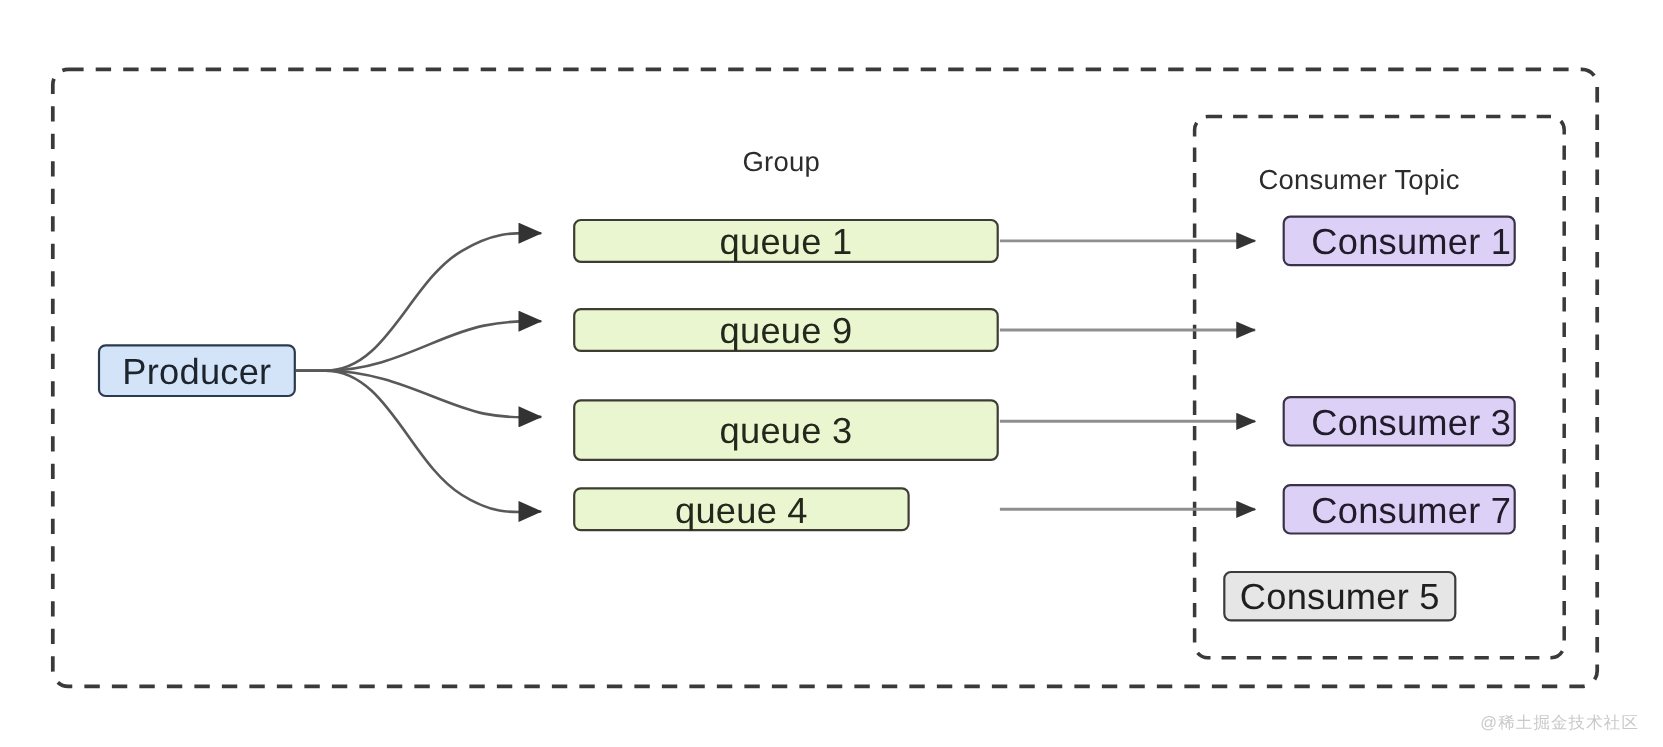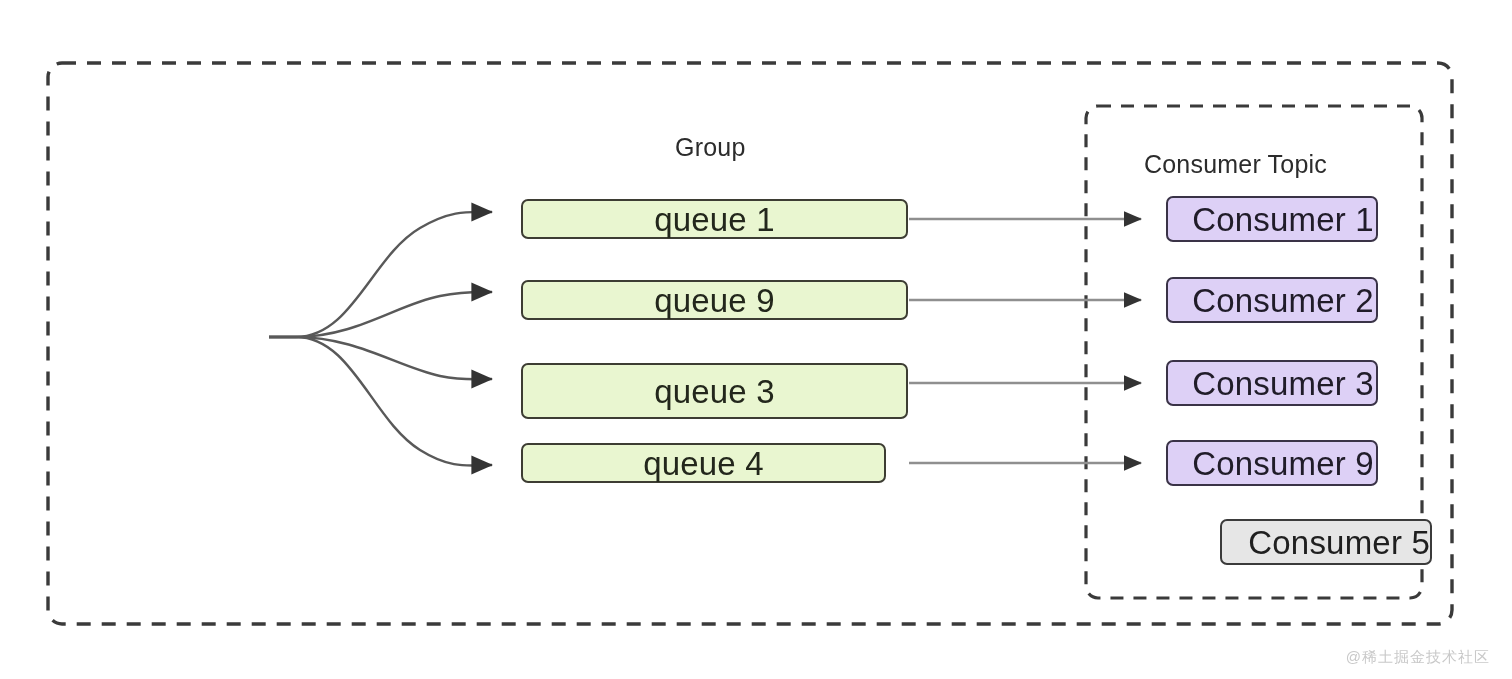--- a/index.html
+++ b/index.html
@@ -107,45 +107,45 @@
       <path d="M909,219 L1141,219"></path>
       <path d="M909,300 L1141,300"></path>
       <path d="M909,383 L1141,383"></path>
       <path d="M909,463 L1141,463"></path>
     </g>
   </svg>
 
   <div class="group-label" style="left:675px; top:133px;">Group</div>
   <div class="group-label" style="left:1144px; top:150px;">Consumer Topic</div>
 
+  <div class="node node-producer" style="left:89px; top:313px; width:180px; height:48px;">
+    <span>Producer</span>
+  </div>
 
   <div class="node node-queue" style="left:521px; top:199px; width:387px; height:40px;">
     <span>queue 1</span>
   </div>
   <div class="node node-queue" style="left:521px; top:280px; width:387px; height:40px;">
     <span>queue 9</span>
   </div>
   <div class="node node-queue" style="left:521px; top:363px; width:387px; height:56px;">
     <span>queue 3</span>
   </div>
-  <div class="node node-queue" style="left:521px; top:443px; width:365px; height:40px;justify-content:center;">
+  <div class="node node-queue" style="left:521px; top:443px; width:306px; height:40px;justify-content:center;">
     <span>queue 4</span>
   </div>
 
   <div class="node node-consumer-active" style="left:1166px; top:196px; width:212px; height:46px;">
     <span>Consumer 1</span>
   </div>
-  <div class="node node-consumer-active" style="left:1166px; top:277px; width:212px; height:46px;">
-    <span>Consumer 2</span>
-  </div>
   <div class="node node-consumer-active" style="left:1166px; top:360px; width:212px; height:46px;justify-content:center;">
     <span>Consumer 3</span>
   </div>
   <div class="node node-consumer-active" style="left:1166px; top:440px; width:212px; height:46px;">
-    <span>Consumer 9</span>
+    <span>Consumer 7</span>
   </div>
-  <div class="node node-consumer-idle" style="left:1220px; top:519px; width:212px; height:46px;justify-content:flex-end;">
+  <div class="node node-consumer-idle" style="left:1112px; top:519px; width:212px; height:46px;">
     <span>Consumer 5</span>
   </div>
 
   <div class="watermark">@稀土掘金技术社区</div>
 
 </div>
 
 </body></html>

